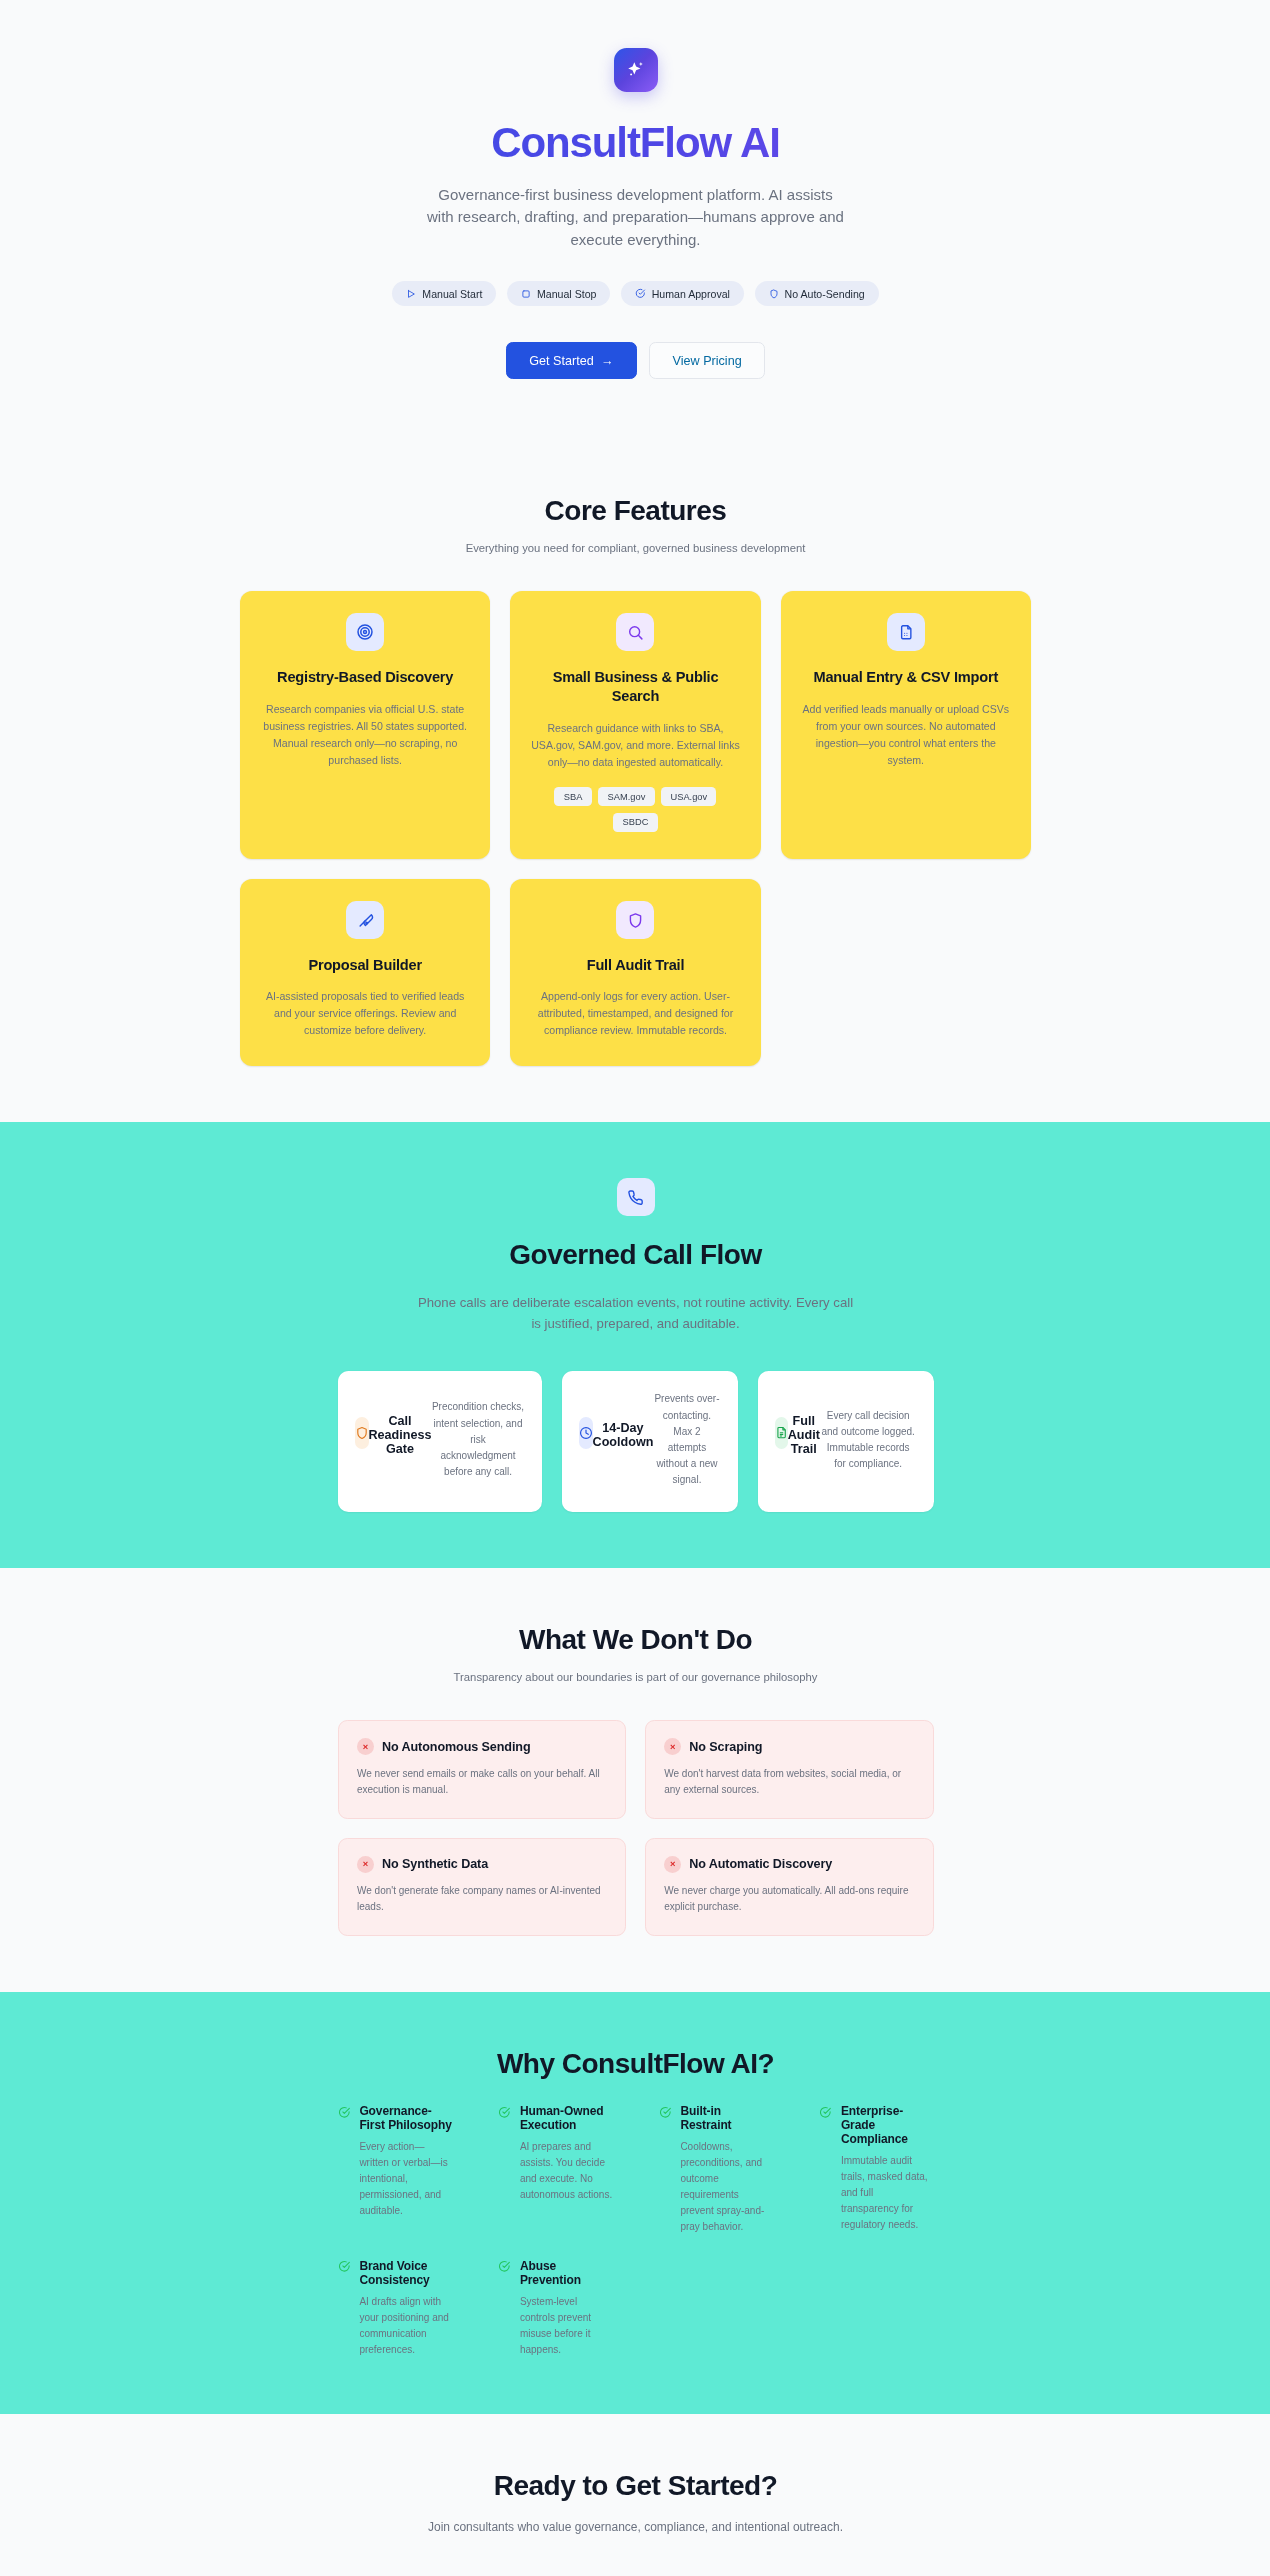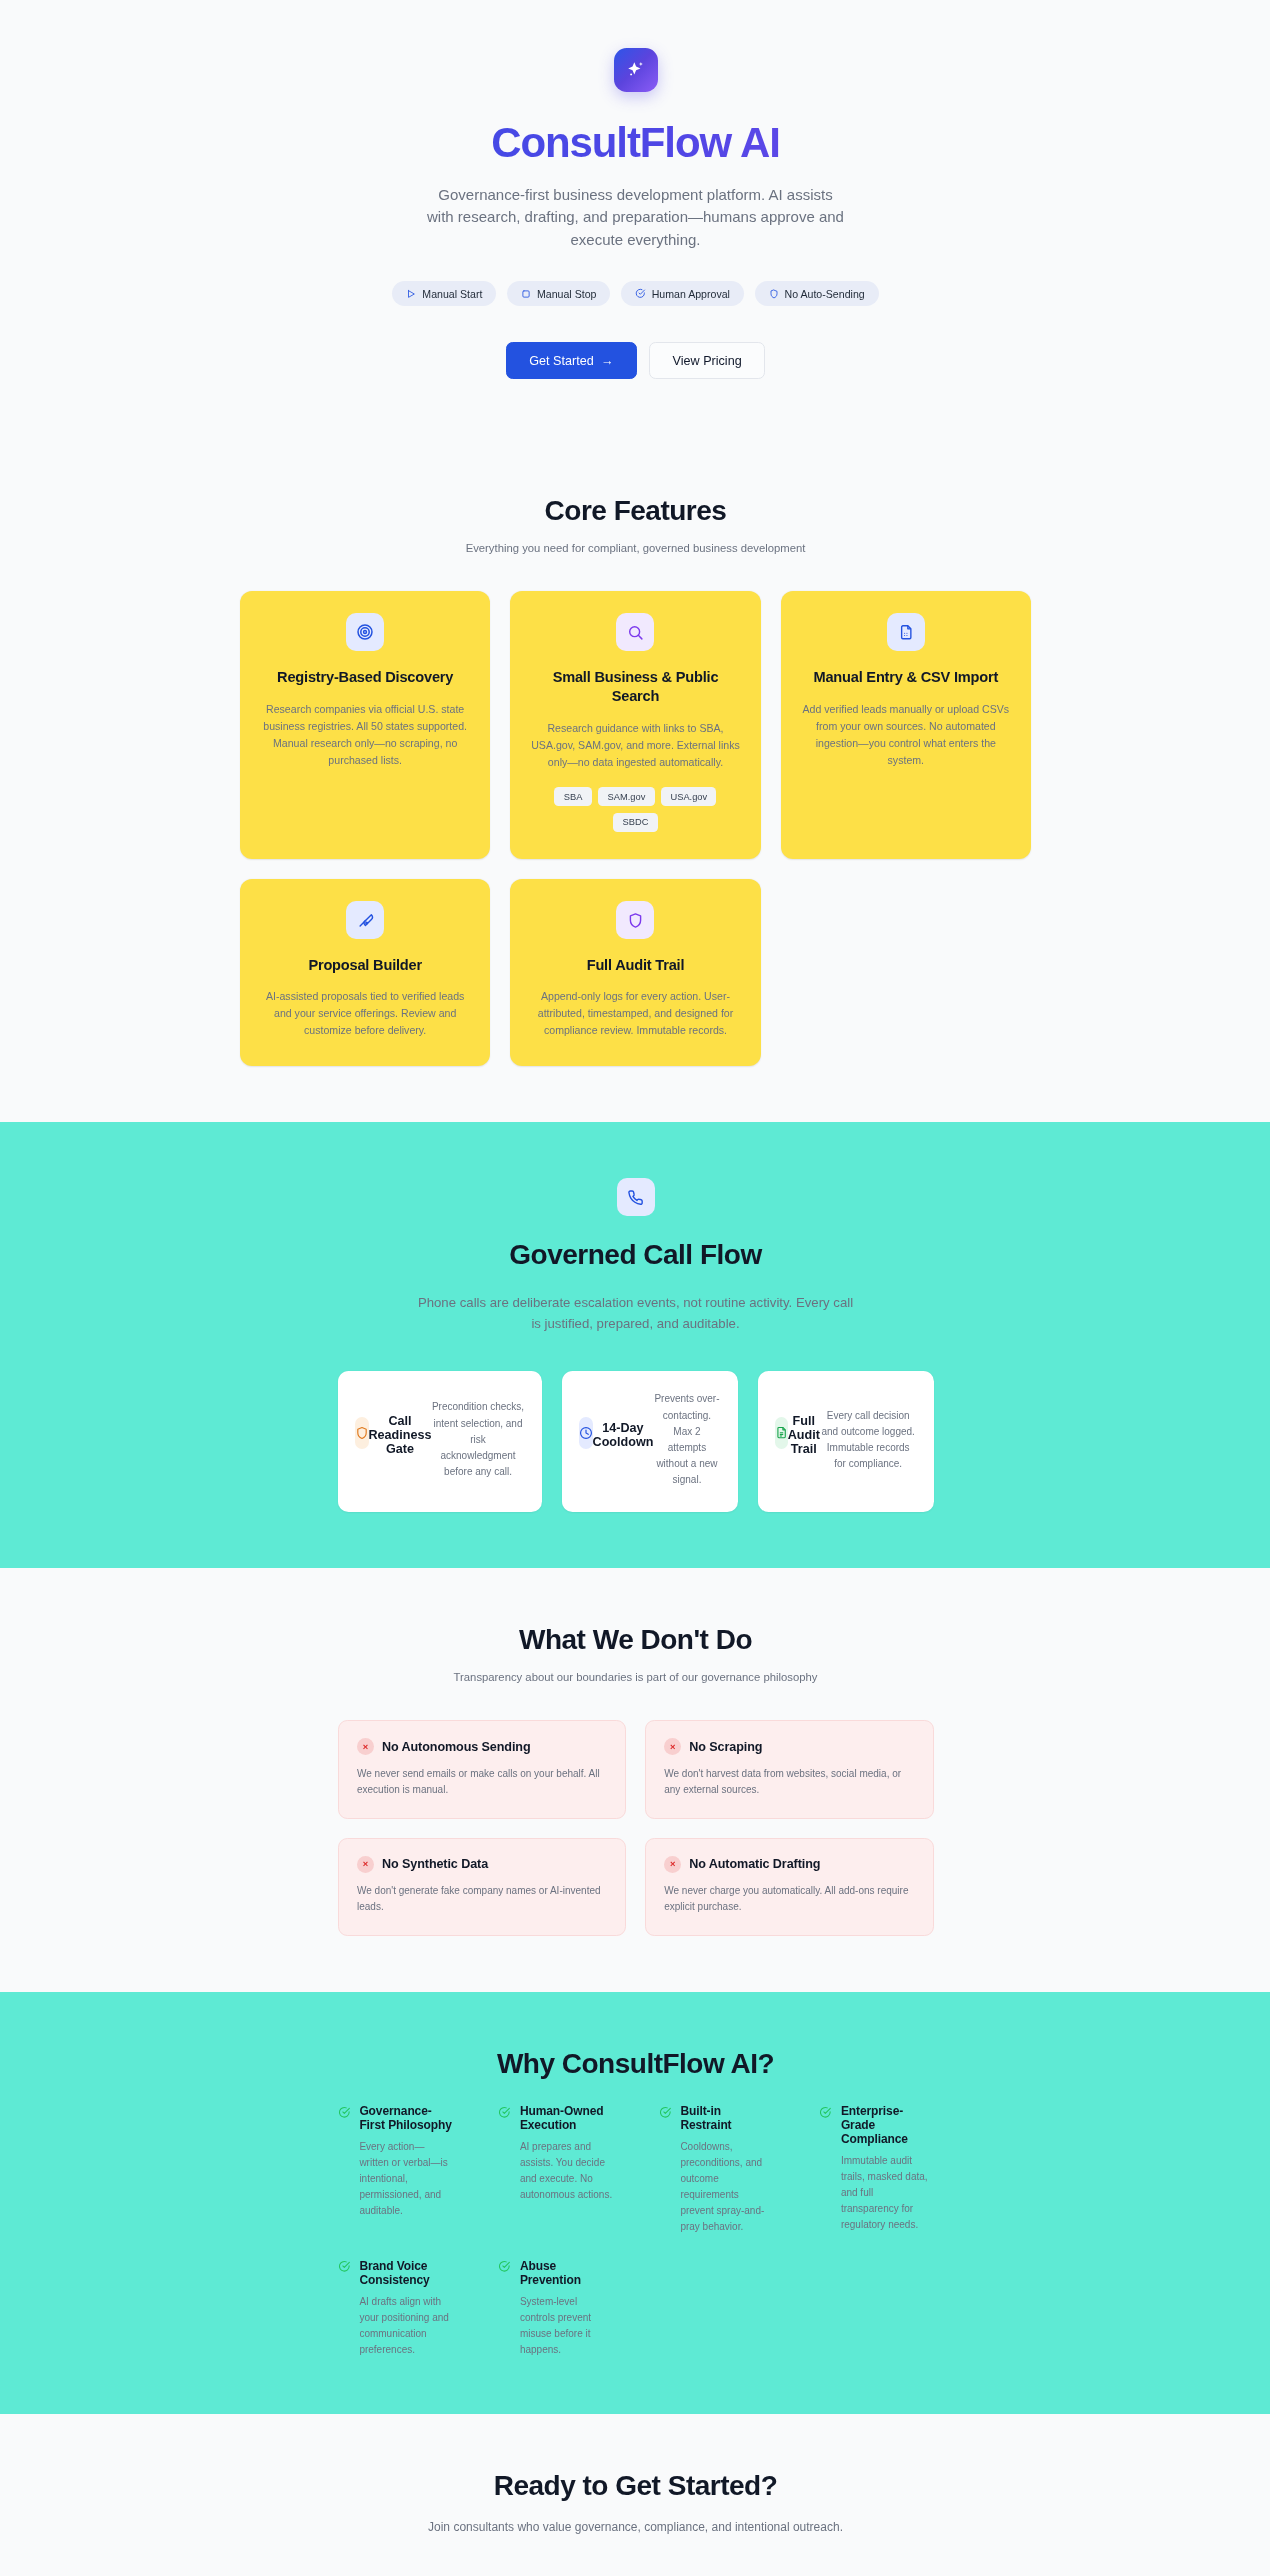--- a/index.html
+++ b/index.html
@@ -67,21 +67,21 @@
     display:inline-flex; align-items:center; gap: 7.3px;
     font-size: 12.6px;
     padding: 10.6px 22.5px;
     border-radius: 6.6px;
     cursor: pointer;
     border: 0.7px solid transparent;
     font-family: inherit;
     white-space: nowrap;
   }
   .btn-primary { background:#2352e0; color:#fff; border-color:#2352e0; }
-  .btn-secondary { background:#fbfcfd; color:#0f172a; border:0.7px solid #e3e6ec; }
+  .btn-secondary { background:#fbfcfd; color:#0369a1; border:0.7px solid #e3e6ec; }
 
   
   section { padding: 56px 0; }
   .sec-light { background:#f9fafb; }
   .sec-tint  { background:#5eead4; }
   .container { width: 791px; margin: 0 auto; }
   h2.sec-title {
     font-size: 28px;
     font-weight: 700;
     text-align:center;
@@ -385,21 +385,21 @@
         <div class="neg-card">
           <div class="neg-head">
             <span class="neg-x">×</span>
             <h3>No Synthetic Data</h3>
           </div>
           <p>We don't generate fake company names or AI-invented leads.</p>
         </div>
         <div class="neg-card">
           <div class="neg-head">
             <span class="neg-x">×</span>
-            <h3>No Automatic Drafting</h3>
+            <h3>No Automatic Discovery</h3>
           </div>
           <p>We never charge you automatically. All add-ons require explicit purchase.</p>
         </div>
       </div>
     </div>
   </section>
 
   <section class="sec-tint">
     <div class="container">
       <h2 class="sec-title">Why ConsultFlow AI?</h2>

